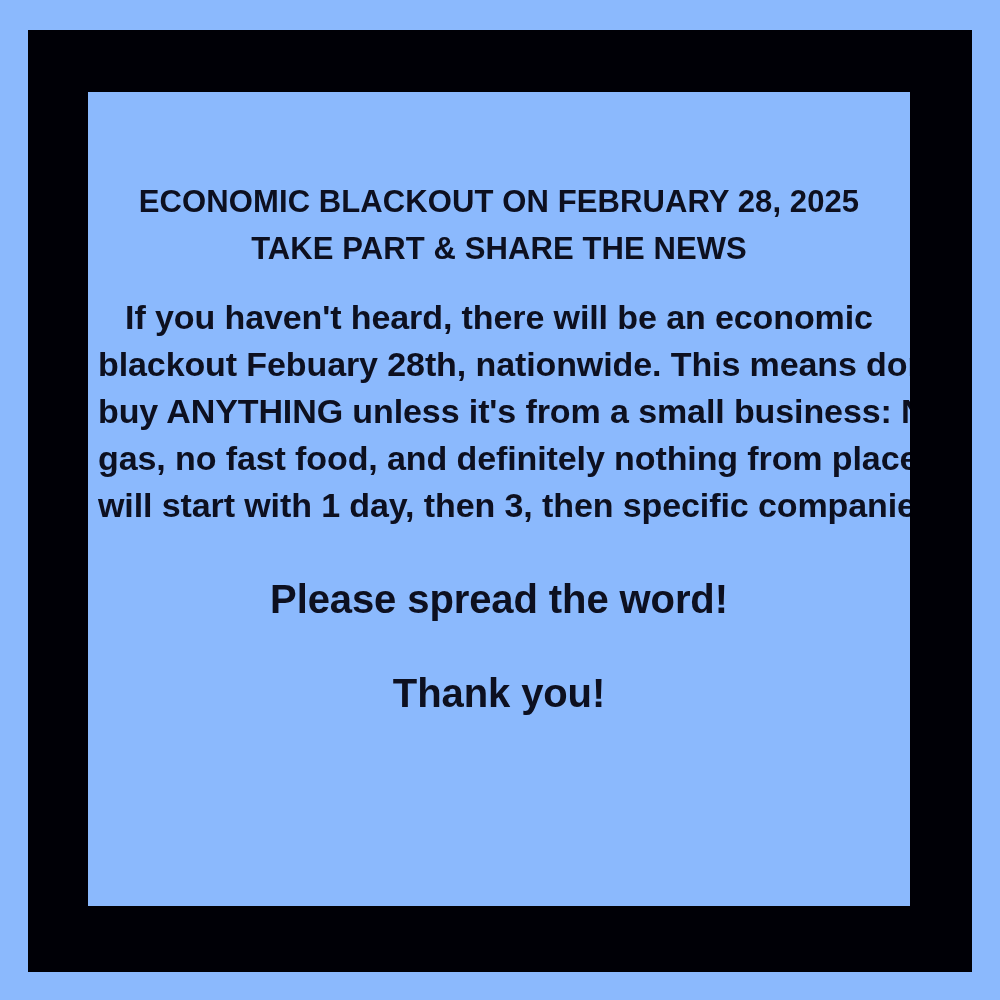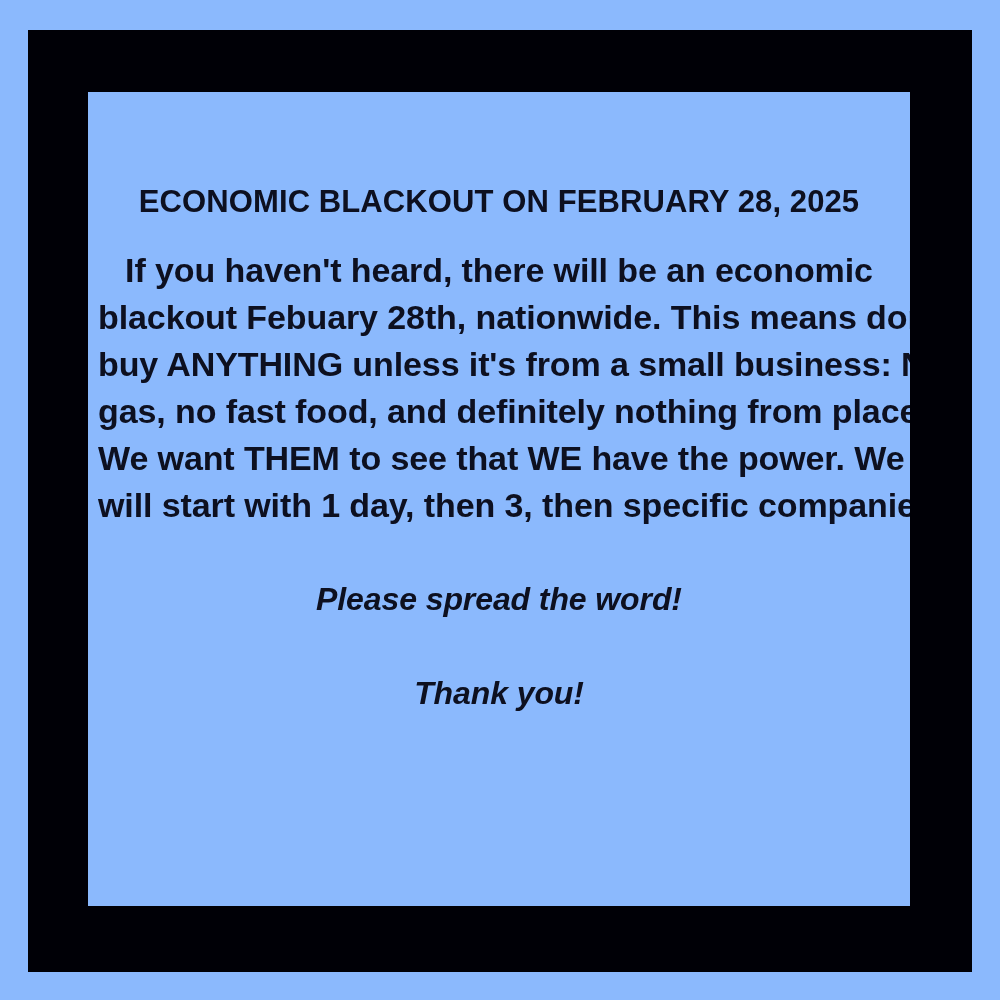--- a/index.html
+++ b/index.html
@@ -85,49 +85,48 @@
     white-space: nowrap;
   }
 
   .spacer-line {
     display: block;
     height: 47px;
   }
 
   .closing {
     display: block;
-    font-size: 32px;
+    font-size: 40px;
     font-weight: bold;
     line-height: 47px;
     white-space: nowrap;
     color: #0d1020;
-    font-style: italic;
   }
 </style>
 </head>
 <body>
 
 <div class="poster">
 
   <div class="frame">
 
     <div class="panel">
 
       <div class="content">
 
         <div class="heading">
           <span class="heading-line">ECONOMIC BLACKOUT ON FEBRUARY 28, 2025</span>
+          <span class="heading-line">TAKE PART &amp; SHARE THE NEWS</span>
         </div>
 
         <div class="body-block">
           <span class="body-line">If you haven't heard, there will be an economic</span>
           <span class="body-line">blackout Febuary 28th, nationwide. This means don't</span>
           <span class="body-line">buy ANYTHING unless it's from a small business: No</span>
           <span class="body-line">gas, no fast food, and definitely nothing from places</span>
-          <span class="body-line">We want THEM to see that WE have the power. We</span>
           <span class="body-line">will start with 1 day, then 3, then specific companies</span>
 
           <span class="spacer-line"></span>
 
           <span class="closing">Please spread the word!</span>
 
           <span class="spacer-line"></span>
 
           <span class="closing">Thank you!</span>
         </div>

